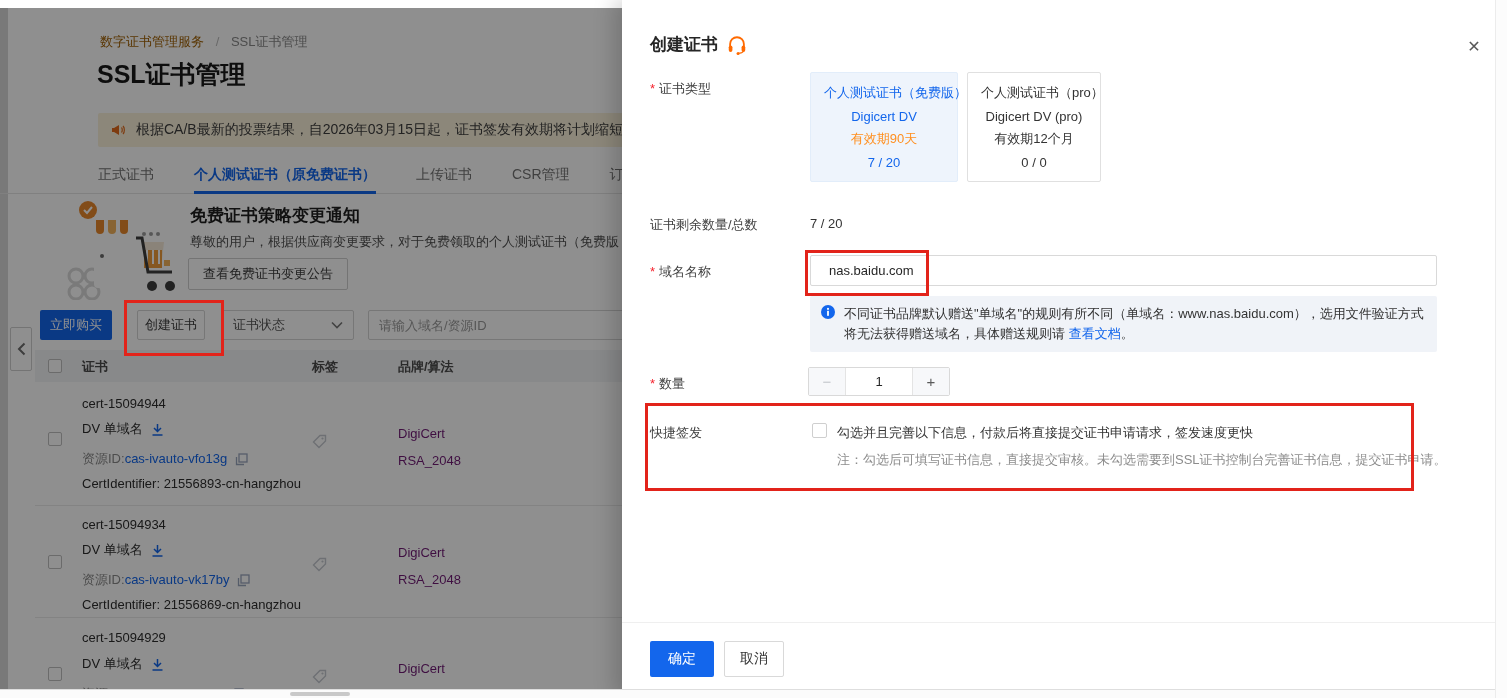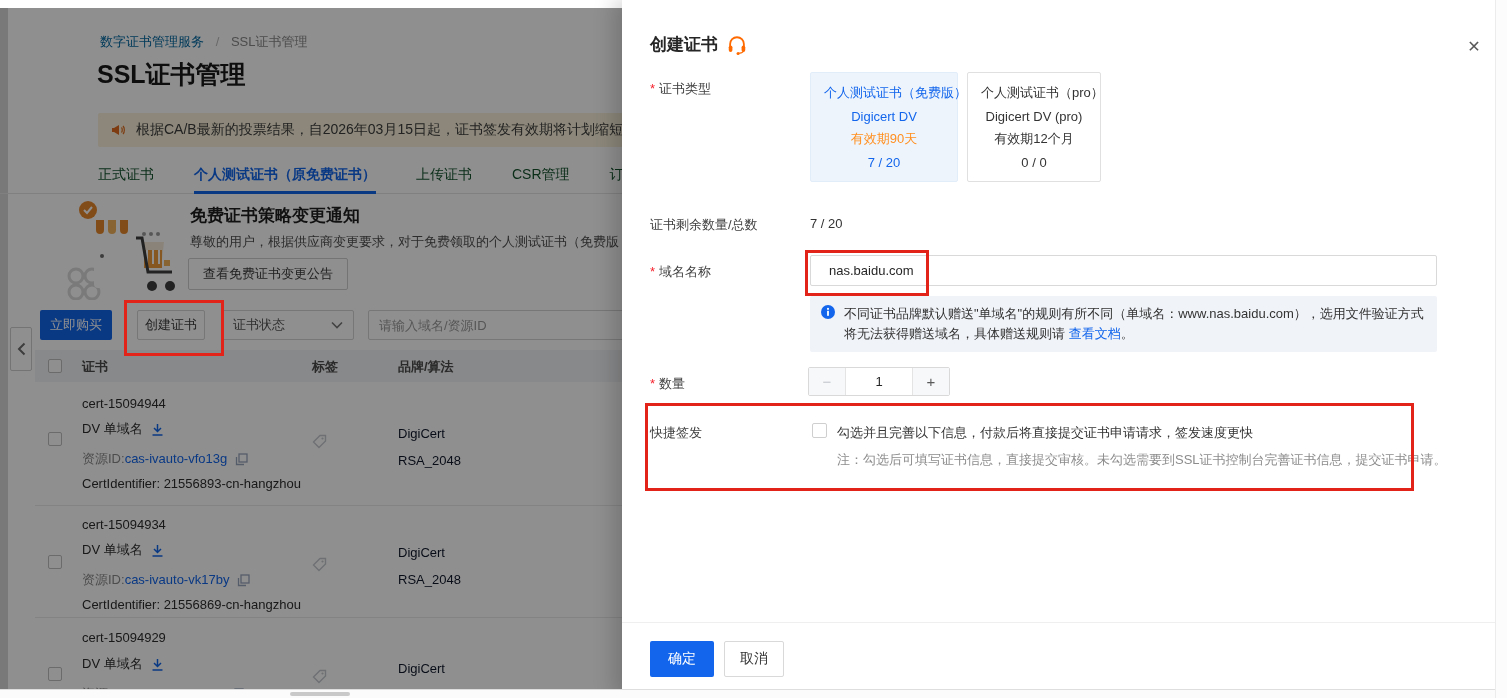--- a/index.html
+++ b/index.html
@@ -5,45 +5,45 @@
   html,body{margin:0;padding:0;background:#fff;}
   body{width:1507px;height:698px;overflow:hidden;font-family:"Liberation Sans","DejaVu Sans",sans-serif;color:#333;}
   .stage{position:relative;width:1507px;height:698px;background:#fff;overflow:hidden;}
   .abs{position:absolute;}
 
   
   .page{position:absolute;inset:0;z-index:1;background:#fff;}
   .side-rail{left:0;top:8px;width:8px;height:682px;background:#d8d8d8;}
   .collapse-handle{left:10px;top:327px;width:20px;height:42px;background:#fff;border:1px solid #cfcfcf;border-radius:2px;display:flex;align-items:center;justify-content:center;}
   .breadcrumb{left:100px;top:33px;font-size:13px;color:#888;}
-  .breadcrumb .crumb-root{color:#0369a1;}
+  .breadcrumb .crumb-root{color:#a16207;}
   .breadcrumb .sep{margin:0 8px;color:#bbb;}
   .page-title{left:97px;top:58px;font-size:25px;font-weight:bold;color:#1a1a1a;}
   .notice-bar{left:98px;top:113px;width:1300px;height:34px;background:#faf1da;border-radius:2px;display:flex;align-items:center;padding-left:12px;box-sizing:border-box;}
   .notice-bar .txt{font-size:14px;color:#3d3d3d;margin-left:10px;white-space:nowrap;}
   .tabs-row{left:0;top:157px;width:1507px;height:37px;border-bottom:1px solid #e4e4e4;display:flex;align-items:center;padding-left:98px;box-sizing:border-box;gap:40px;}
-  .tab{font-size:14px;color:#14532d;height:37px;line-height:34px;position:relative;white-space:nowrap;cursor:pointer;}
+  .tab{font-size:14px;color:#737373;height:37px;line-height:34px;position:relative;white-space:nowrap;cursor:pointer;}
   .tab.active{color:#1366ec;font-weight:bold;}
   .tab.active::after{content:"";position:absolute;left:0;right:0;bottom:0;height:3px;background:#1366ec;}
   .banner-title{left:190px;top:204px;font-size:17px;font-weight:bold;color:#1f1f1f;}
   .banner-desc{left:190px;top:233px;font-size:13px;color:#505050;white-space:nowrap;}
   .banner-btn{left:188px;top:258px;height:30px;padding:0 14px;background:#fff;border:1px solid #cfcfcf;border-radius:2px;font-size:13px;color:#3d3d3d;display:flex;align-items:center;}
   .btn-buy{left:40px;top:310px;width:72px;height:30px;background:#1366ec;color:#fff;font-size:13px;border-radius:2px;display:flex;align-items:center;justify-content:center;}
   .btn-create{left:137px;top:310px;width:68px;height:30px;background:#fff;border:1px solid #d4d4d4;color:#3d3d3d;font-size:13px;border-radius:2px;display:flex;align-items:center;justify-content:center;box-sizing:border-box;}
   .status-select{left:222px;top:310px;width:132px;height:30px;background:#fff;border:1px solid #d4d4d4;border-radius:2px;display:flex;align-items:center;justify-content:space-between;padding:0 10px;box-sizing:border-box;font-size:13px;color:#555;}
   .search-input{left:368px;top:310px;width:420px;height:30px;background:#fff;border:1px solid #d4d4d4;border-radius:2px;box-sizing:border-box;font-size:13px;color:#0f172a;padding:0 10px;font-family:"Liberation Sans","DejaVu Sans",sans-serif;}
   .search-input::placeholder{color:#9a9a9a;}
   .thead{left:35px;top:350px;width:1472px;height:32px;background:#f3f4f6;}
   .thead .hlabel{position:absolute;top:8px;font-size:13px;color:#4c4c4c;font-weight:bold;}
   .cbox{width:14px;height:14px;background:#fff;border:1px solid #bfbfbf;border-radius:2px;box-sizing:border-box;}
   .trow{left:35px;width:1472px;background:transparent;}
   .trow .line{position:absolute;font-size:13px;color:#2e2e2e;white-space:nowrap;}
   .res-label{color:#8a8a8a;}
   .res-id{color:#1366ec;}
-  .brandline{position:absolute;left:363px;font-size:13px;color:#0f172a;}
+  .brandline{position:absolute;left:363px;font-size:13px;color:#701a75;}
   .row-border{border-bottom:1px solid #e9e9e9;}
 
   
   .overlay{position:absolute;left:0;top:8px;width:622px;height:681px;background:rgba(0,0,0,0.44);z-index:10;}
 
   
   .drawer{position:absolute;left:622px;top:0;width:873px;height:698px;background:#fff;z-index:20;box-shadow:-8px 0 20px rgba(0,0,0,0.18);}
   .drawer-title{left:28px;top:33px;font-size:17px;font-weight:bold;color:#262626;}
   .close-btn{left:843px;top:37px;width:18px;height:18px;display:flex;align-items:center;justify-content:center;font-size:16px;color:#595959;cursor:pointer;}
   .flabel{position:absolute;left:28px;font-size:13px;color:#404040;white-space:nowrap;}

